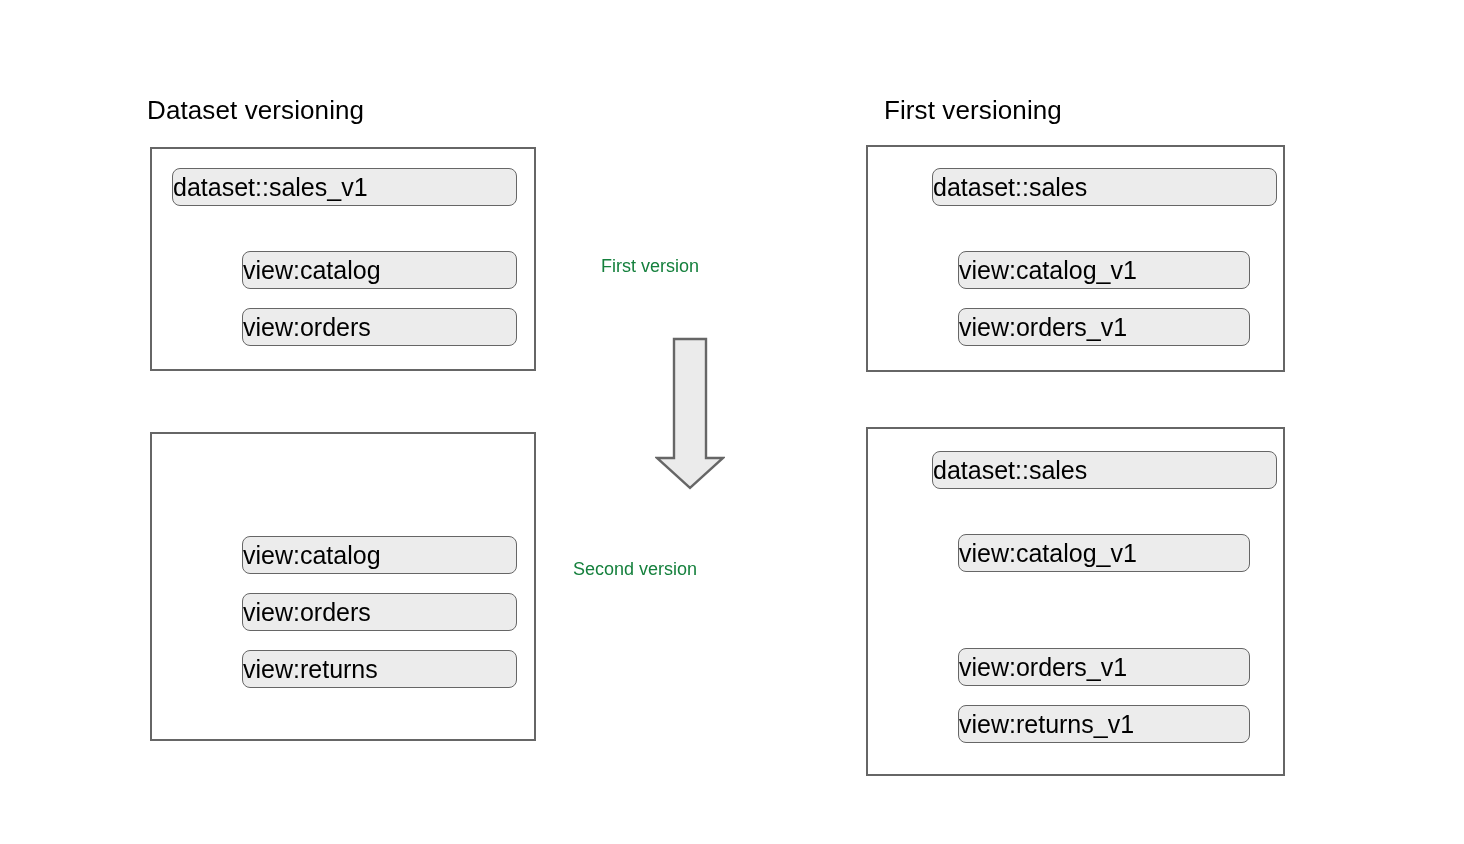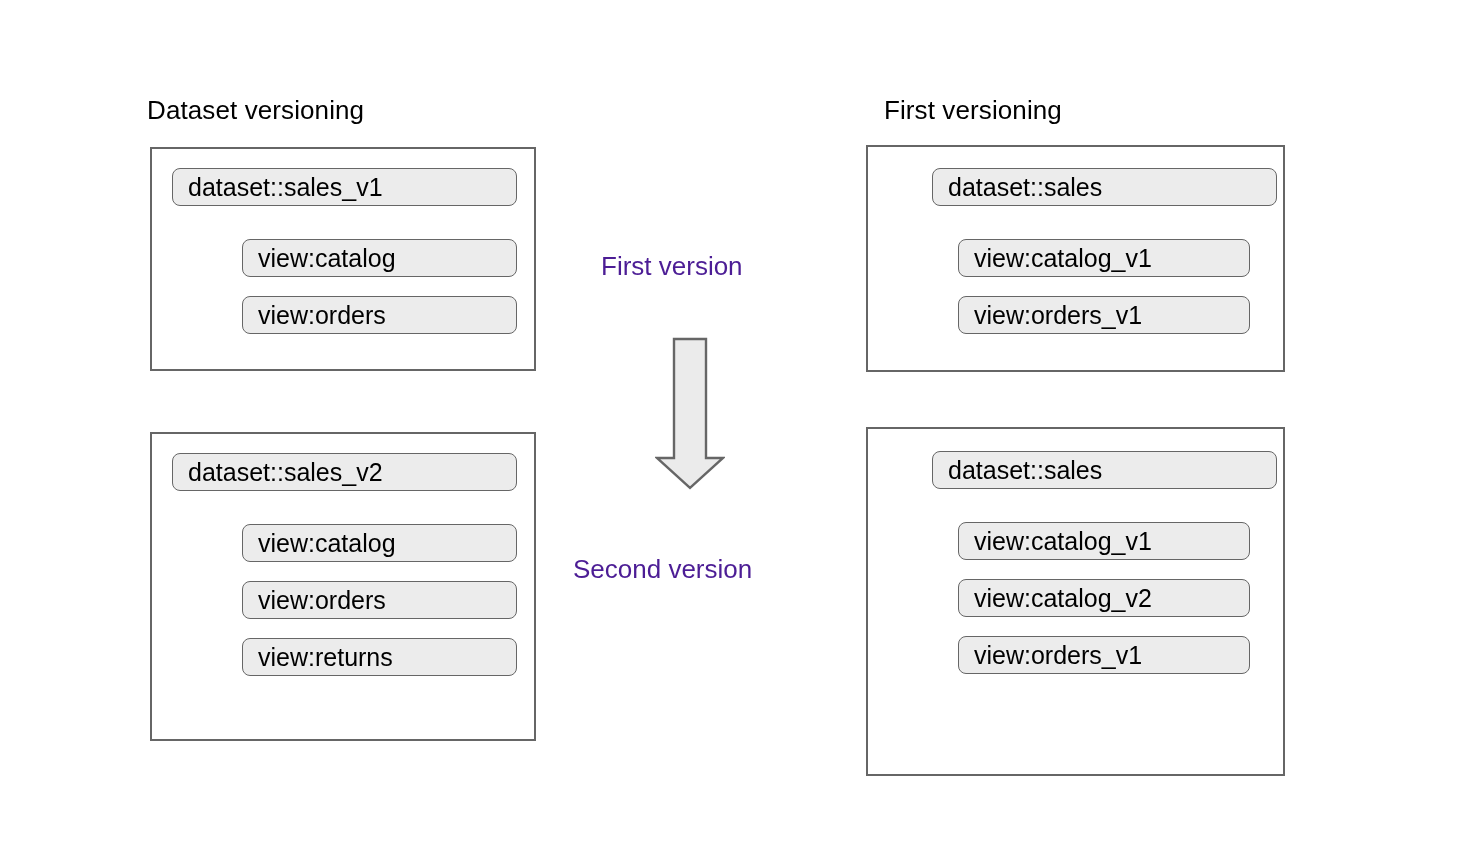--- a/index.html
+++ b/index.html
@@ -47,45 +47,44 @@
   
   .pill {
     position: absolute;
     box-sizing: border-box;
     height: 38px;
     background: #ececec;
     border: 1.6px solid #666666;
     border-radius: 8px;
     display: flex;
     align-items: center;
-    padding-left: 15px;
     font-size: 25px;
     line-height: 28px;
     color: #000000;
     white-space: nowrap;
   }
   .pill-dataset { left: 20px; }
-  .pill-view    { left: 90px; }
+  .pill-view    { left: 90px; margin-top: 12px; }
 
   
   #group-dataset-v1 .pill-dataset,
   #group-dataset-v2 .pill-dataset { width: 345px; }
   #group-dataset-v1 .pill-view,
   #group-dataset-v2 .pill-view    { width: 275px; }
   #group-view-v1 .pill-dataset,
   #group-view-v2 .pill-dataset    { width: 345px; margin-left: 44px; }
   #group-view-v1 .pill-view,
   #group-view-v2 .pill-view       { width: 292px; }
 
   
   .centre-label {
     position: absolute;
-    font-size: 26px;
+    font-size: 18px;
     line-height: 30px;
-    color: #4c1d95;
+    color: #15803d;
     white-space: nowrap;
     text-align: center;
   }
   #label-first  { left: 601px; top: 251px; }
   #label-second { left: 573px; top: 554px; }
 
   
   #version-arrow {
     position: absolute;
     left: 655px;
@@ -101,21 +100,20 @@
 
   <div class="col-heading" id="heading-dataset">Dataset versioning</div>
 
   <div class="group-box" id="group-dataset-v1">
     <div class="pill pill-dataset" style="top: 19px;">dataset::sales_v1</div>
     <div class="pill pill-view" style="top: 90px;">view:catalog</div>
     <div class="pill pill-view" style="top: 147px;">view:orders</div>
   </div>
 
   <div class="group-box" id="group-dataset-v2">
-    <div class="pill pill-dataset" style="top: 19px;">dataset::sales_v2</div>
     <div class="pill pill-view" style="top: 90px;">view:catalog</div>
     <div class="pill pill-view" style="top: 147px;">view:orders</div>
     <div class="pill pill-view" style="top: 204px;">view:returns</div>
   </div>
 
   <div class="centre-label" id="label-first">First version</div>
 
   <div id="version-arrow">
     <svg width="70" height="153" viewBox="0 0 70 153" xmlns="http://www.w3.org/2000/svg">
       <polygon points="19,2 51,2 51,121 68,121 35,151 2,121 19,121" fill="#ebebeb" stroke="#666666" stroke-width="2.4" stroke-linejoin="miter"></polygon>
@@ -128,17 +126,17 @@
 
   <div class="group-box" id="group-view-v1">
     <div class="pill pill-dataset" style="top: 21px;">dataset::sales</div>
     <div class="pill pill-view" style="top: 92px;">view:catalog_v1</div>
     <div class="pill pill-view" style="top: 149px;">view:orders_v1</div>
   </div>
 
   <div class="group-box" id="group-view-v2">
     <div class="pill pill-dataset" style="top: 22px;">dataset::sales</div>
     <div class="pill pill-view" style="top: 93px;">view:catalog_v1</div>
-    <div class="pill pill-view" style="top: 150px;">view:catalog_v2</div>
     <div class="pill pill-view" style="top: 207px;">view:orders_v1</div>
+    <div class="pill pill-view" style="top: 264px;">view:returns_v1</div>
   </div>
 
 </div>
 
 </body></html>

